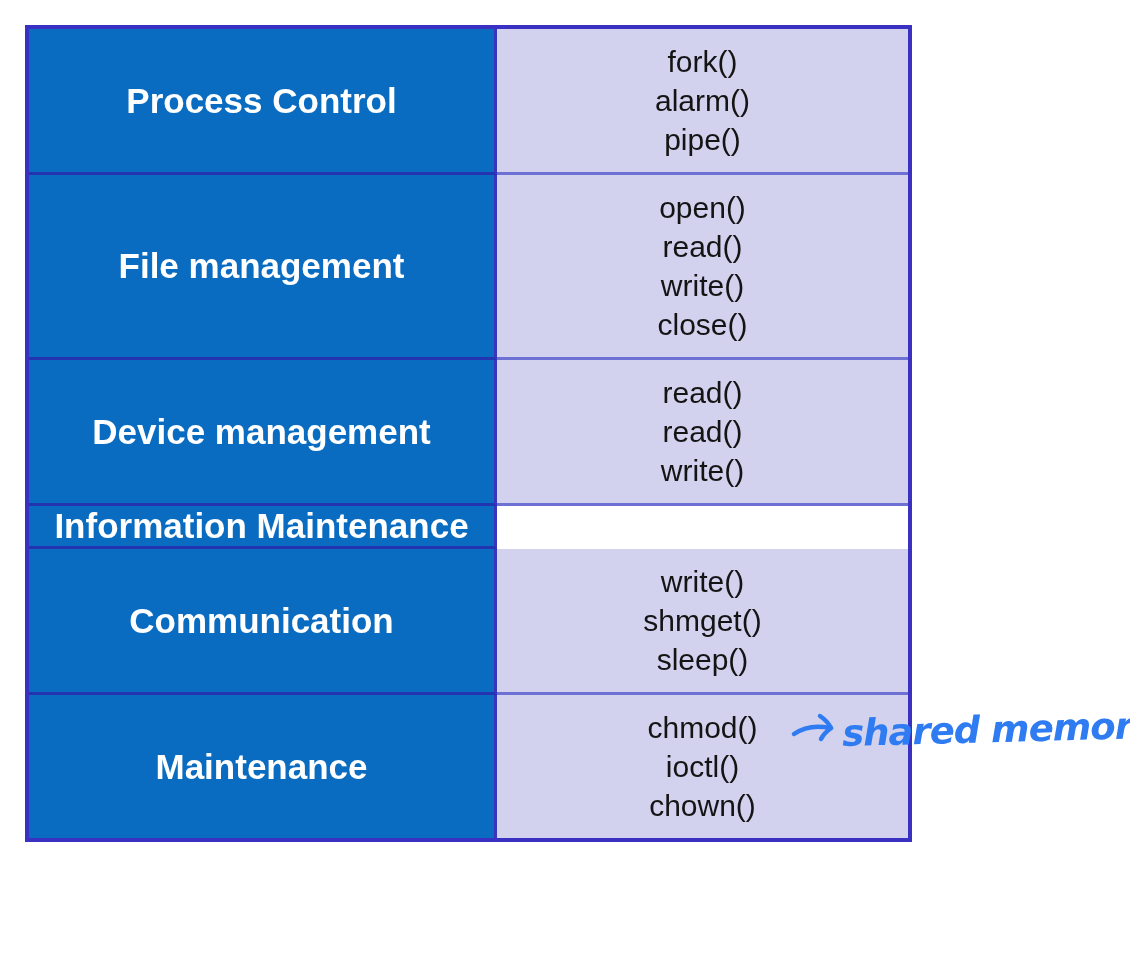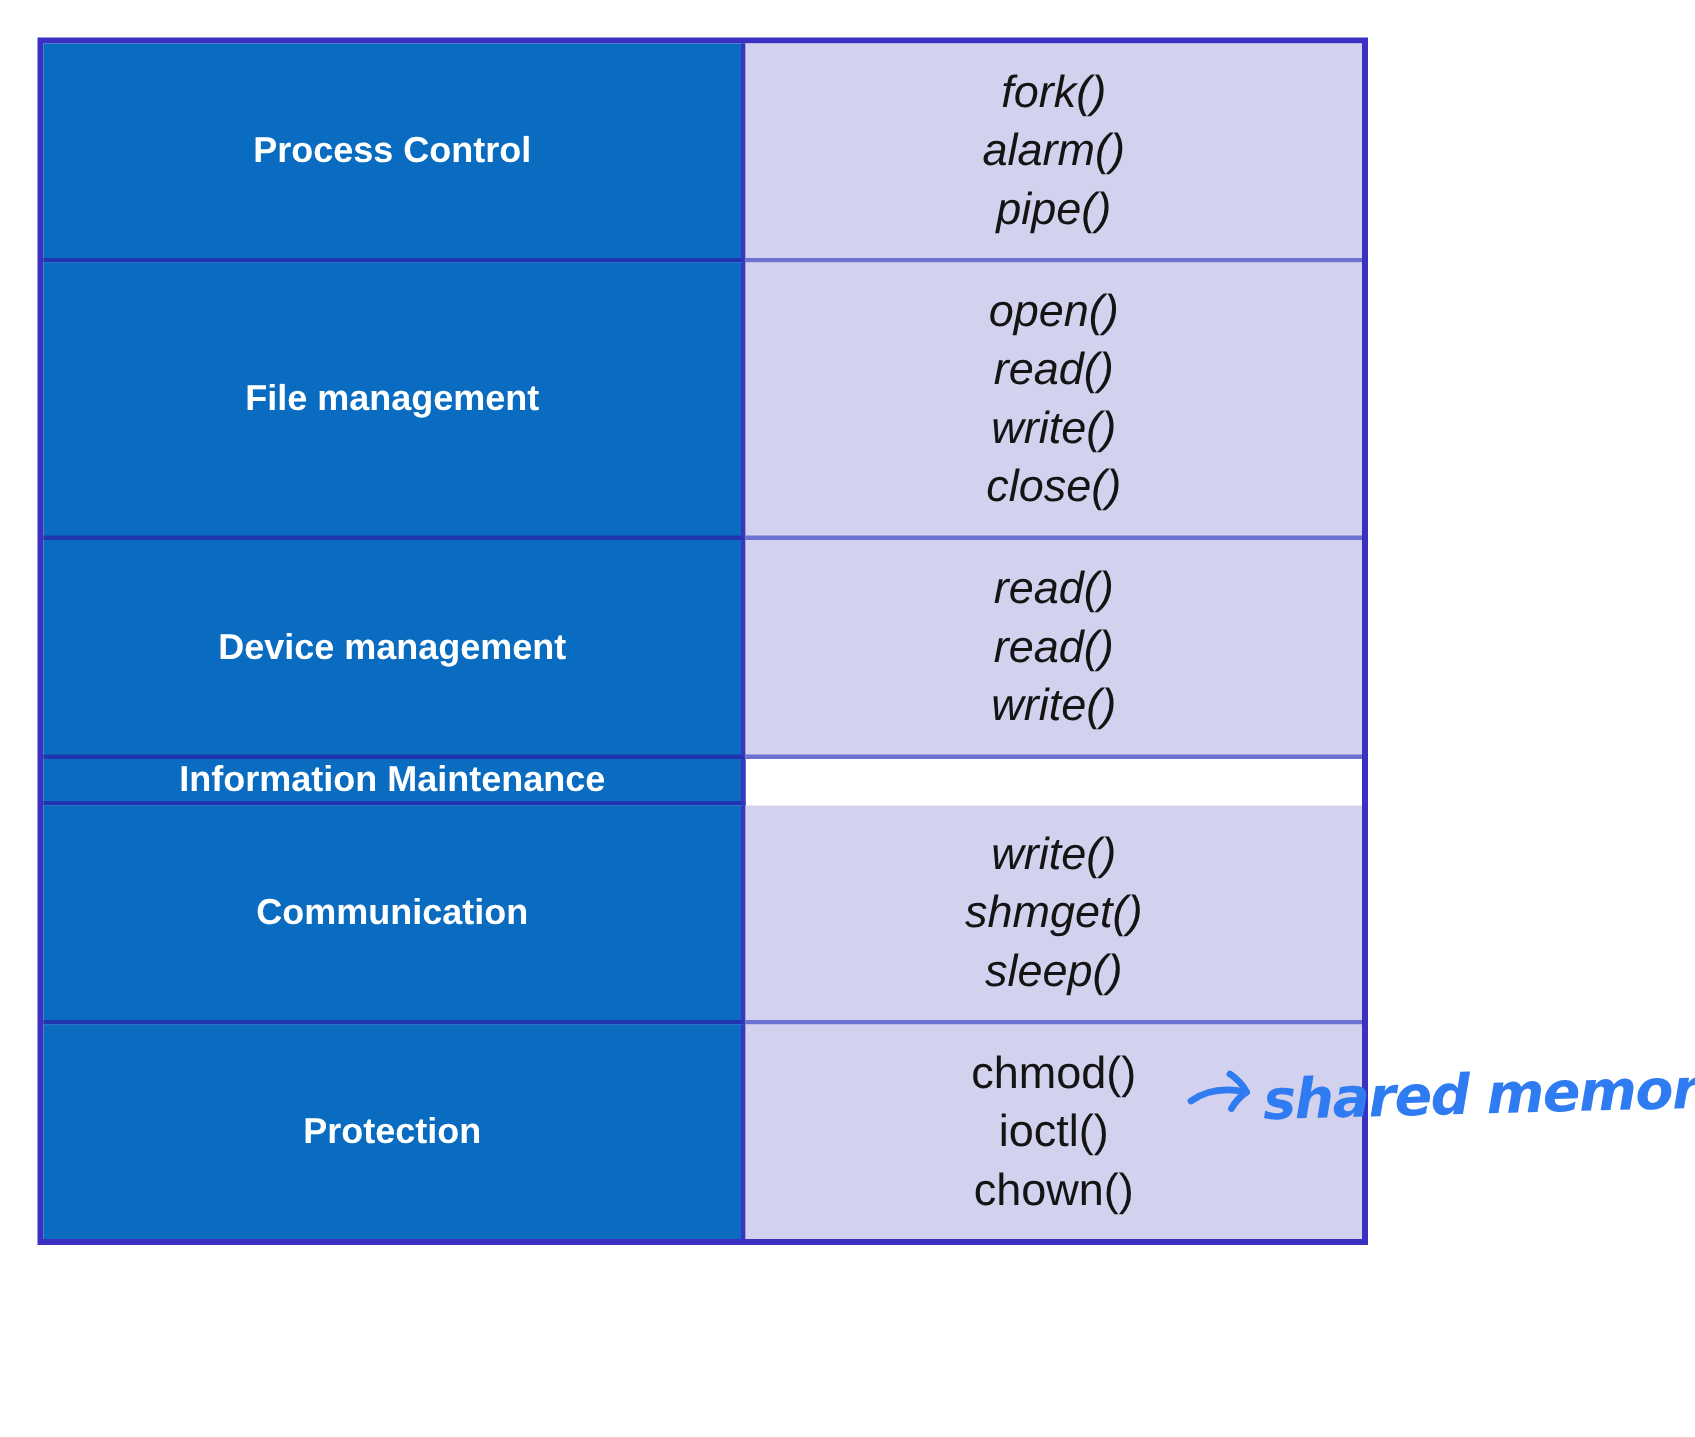--- a/index.html
+++ b/index.html
@@ -30,21 +30,21 @@
   .row {
     display: flex;
     align-items: stretch;
   }
   .cat-cell {
     width: 468px;
     flex: 0 0 468px;
     background: #0a6cc1;
     color: #ffffff;
     font-weight: bold;
-    font-size: 24px;
+    font-size: 35px;
     display: flex;
     align-items: center;
     justify-content: center;
     text-align: center;
     border-right: 3px solid #3a35bd;
     box-sizing: border-box;
     padding: 0 8px;
   }
   .row:not(:last-child) .cat-cell {
     border-bottom: 3px solid #2234b0;
@@ -57,21 +57,20 @@
     display: flex;
     flex-direction: column;
     align-items: center;
     justify-content: center;
     text-align: center;
     box-sizing: border-box;
     padding: 13px 0;
   }
   .row:not(:last-child) .sys-cell {
     border-bottom: 3px solid #6e71d4;
-    font-style: italic;
   }
   .sys-line {
     line-height: 39px;
     white-space: nowrap;
   }
   .annotation {
     position: absolute;
     left: 790px;
     top: 688px;
     width: 345px;
@@ -131,21 +130,21 @@
       </div>
       <div class="row">
         <div class="cat-cell">Communication</div>
         <div class="sys-cell">
           <div class="sys-line">write()</div>
           <div class="sys-line">shmget()</div>
           <div class="sys-line">sleep()</div>
         </div>
       </div>
       <div class="row">
-        <div class="cat-cell">Protection</div>
+        <div class="cat-cell">Maintenance</div>
         <div class="sys-cell">
           <div class="sys-line">chmod()</div>
           <div class="sys-line">ioctl()</div>
           <div class="sys-line">chown()</div>
         </div>
       </div>
     </div>
 
   <div class="annotation">
     <svg class="annotation-arrow" width="46" height="44" viewBox="0 0 46 44">

